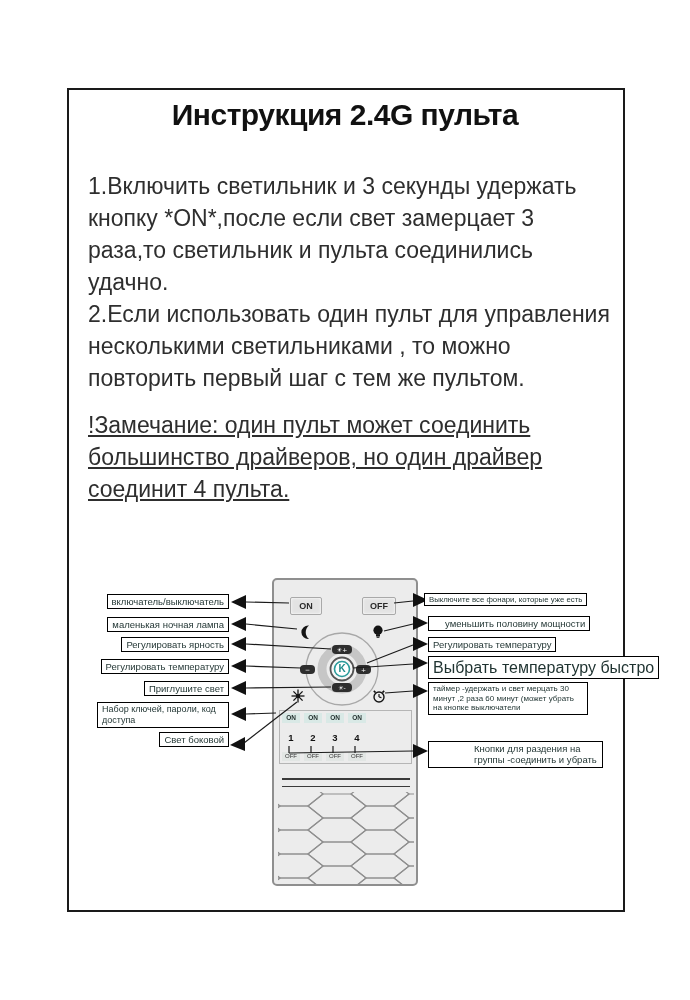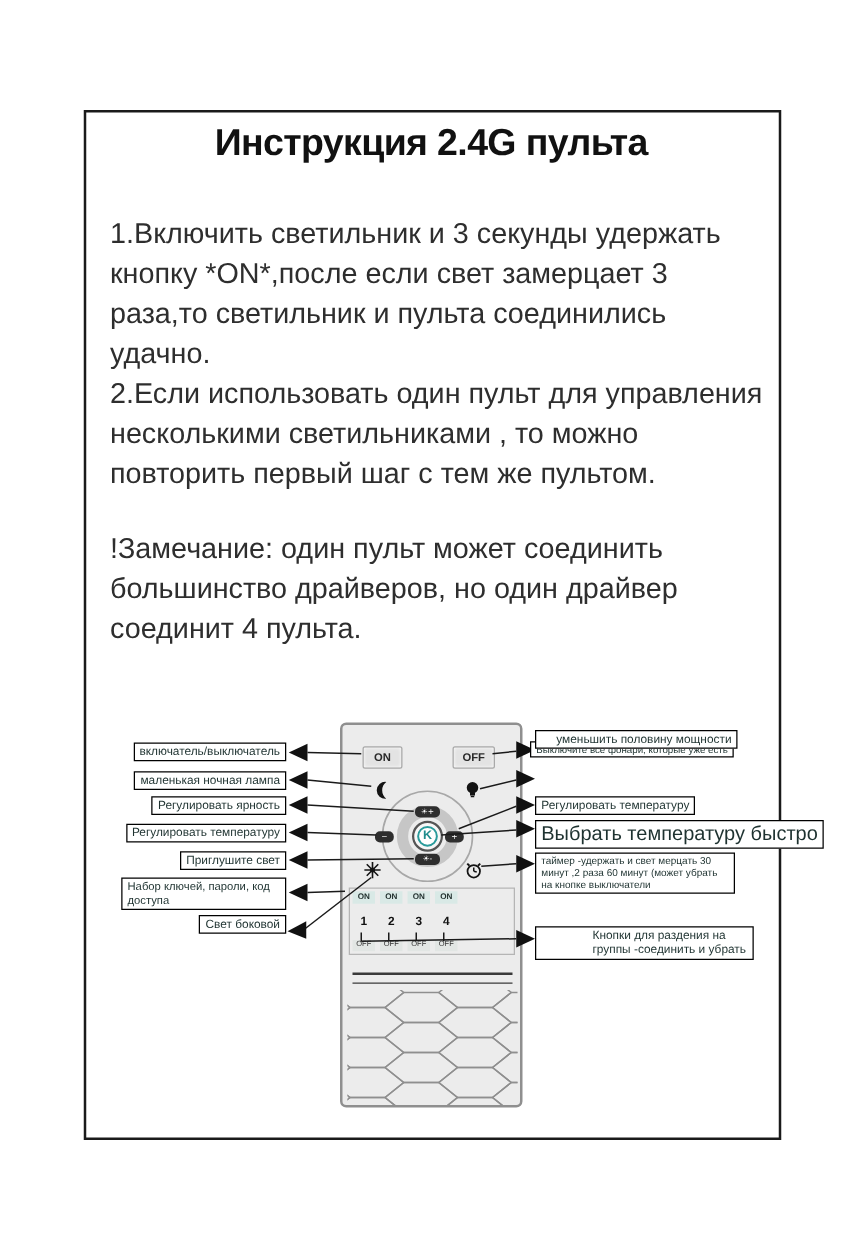--- a/index.html
+++ b/index.html
@@ -13,21 +13,21 @@
     border:2px solid #1a1a1a;background:#ffffff;z-index:0;
   }
   .title{
     position:absolute;left:67px;top:98px;width:556px;text-align:center;
     font-size:30px;font-weight:800;color:#111;letter-spacing:-0.5px;z-index:2;
   }
   .bodytext{
     position:absolute;left:88px;top:170px;width:524px;z-index:2;
     font-size:23px;line-height:32px;color:#2e2e2e;
   }
-  .bodytext .note{margin-top:28px;}
+  .bodytext .note{margin-top:15px;text-decoration:underline;}
   
   .remote{
     position:absolute;left:272px;top:578px;width:146px;height:308px;
     background:#ececec;border:2px solid #8f8f8f;border-radius:5px;
     box-sizing:border-box;z-index:1;
   }
   .rbtn{
     position:absolute;background:#e3e3e3;border:1px solid #a9a9a9;border-radius:2px;
     font-size:9px;font-weight:bold;color:#2a2a2a;text-align:center;
     box-shadow:inset 0 0 3px #ffffff;
@@ -217,17 +217,17 @@
 
 <div class="lbl" style="right:461px;top:594px;font-size:9.5px;">включатель/выключатель</div>
 <div class="lbl" style="right:461px;top:617px;font-size:9.5px;">маленькая ночная лампа</div>
 <div class="lbl" style="right:461px;top:637px;font-size:9.5px;">Регулировать ярность</div>
 <div class="lbl" style="right:461px;top:659px;font-size:9.5px;">Регулировать температуру</div>
 <div class="lbl" style="right:461px;top:681px;font-size:9.5px;">Приглушите свет</div>
 <div class="lbl wrap" style="right:461px;top:702px;width:122px;font-size:9px;">Набор ключей, пароли, код доступа</div>
 <div class="lbl" style="right:461px;top:732px;font-size:9.5px;text-align:right;">Свет боковой</div>
 
 <div class="lbl" style="left:424px;top:593px;font-size:7.8px;">Выключите все фонари, которые уже есть</div>
-<div class="lbl" style="left:428px;top:584px;font-size:9.5px;padding-left:16px;">уменьшить половину мощности</div>
+<div class="lbl" style="left:428px;top:616px;font-size:9.5px;padding-left:16px;">уменьшить половину мощности</div>
 <div class="lbl" style="left:428px;top:637px;font-size:9.5px;">Регулировать температуру</div>
 <div class="lbl" style="left:428px;top:656px;font-size:16px;">Выбрать температуру быстро</div>
 <div class="lbl wrap" style="left:428px;top:682px;width:150px;font-size:8px;">таймер -удержать и свет мерцать 30 минут ,2 раза 60 минут (может убрать на кнопке выключатели</div>
 <div class="lbl wrap" style="left:428px;top:741px;width:124px;font-size:9.5px;padding-left:45px;">Кнопки для раздения на группы -соединить и убрать</div>
 
 </body></html>

